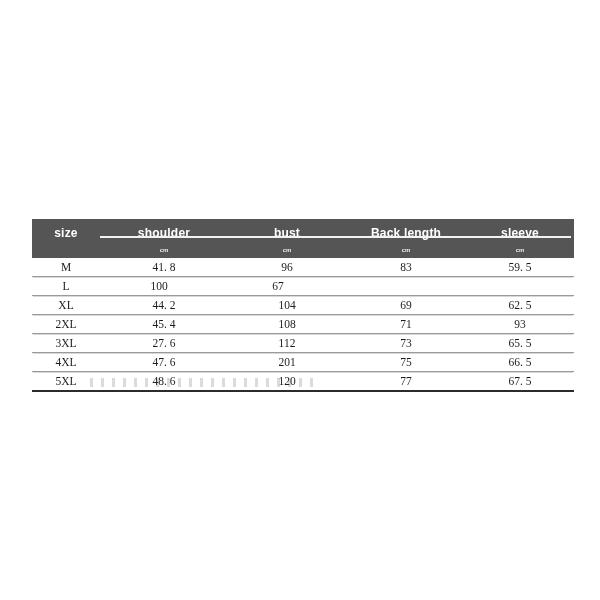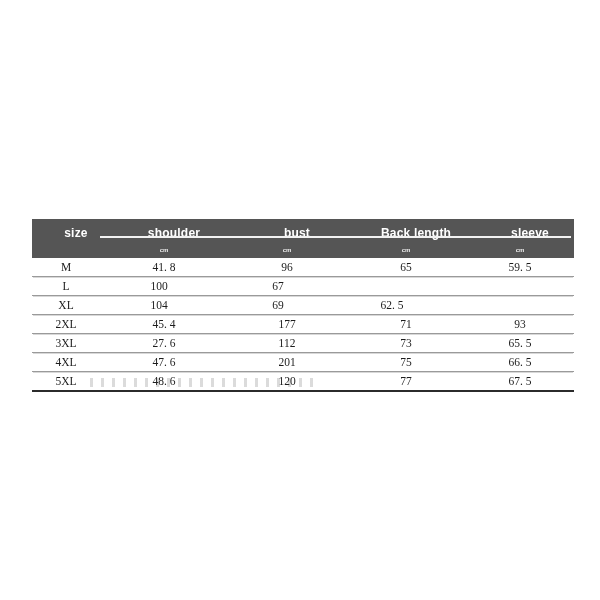--- a/index.html
+++ b/index.html
@@ -26,21 +26,20 @@
   
   .chart-header {
     background: #555555;
     position: relative;
   }
 
   .header-row {
     display: flex;
     align-items: flex-end;
     height: 24px;
-    margin-left: 10px;
   }
 
   .header-cell {
     color: #ffffff;
     font-family: "Liberation Sans", sans-serif;
     font-weight: bold;
     font-size: 12px;
     line-height: 13px;
     text-align: center;
     letter-spacing: 0.2px;
@@ -149,38 +148,39 @@
       <div class="unit-cell col-m3">cm</div>
     </div>
 
   </div>
 
   <div class="chart-body" id="chart-body">
       <div class="data-row">
         <div class="data-cell col-size">M</div>
         <div class="data-cell col-m0">41. 8</div>
         <div class="data-cell col-m1">96</div>
-        <div class="data-cell col-m2">65</div>
+        <div class="data-cell col-m2">83</div>
         <div class="data-cell col-m3">59. 5</div>
       </div>
       <div class="data-row">
         <div class="data-cell col-size">L</div>
         <div class="data-cell col-m1">100</div>
         <div class="data-cell col-m2">67</div>
       </div>
       <div class="data-row">
         <div class="data-cell col-size">XL</div>
+        <div class="data-cell col-m0">44. 2</div>
         <div class="data-cell col-m1">104</div>
         <div class="data-cell col-m2">69</div>
         <div class="data-cell col-m3">62. 5</div>
       </div>
       <div class="data-row">
         <div class="data-cell col-size">2XL</div>
         <div class="data-cell col-m0">45. 4</div>
-        <div class="data-cell col-m1">177</div>
+        <div class="data-cell col-m1">108</div>
         <div class="data-cell col-m2">71</div>
         <div class="data-cell col-m3">93</div>
       </div>
       <div class="data-row">
         <div class="data-cell col-size">3XL</div>
         <div class="data-cell col-m0">27. 6</div>
         <div class="data-cell col-m1">112</div>
         <div class="data-cell col-m2">73</div>
         <div class="data-cell col-m3">65. 5</div>
       </div>

